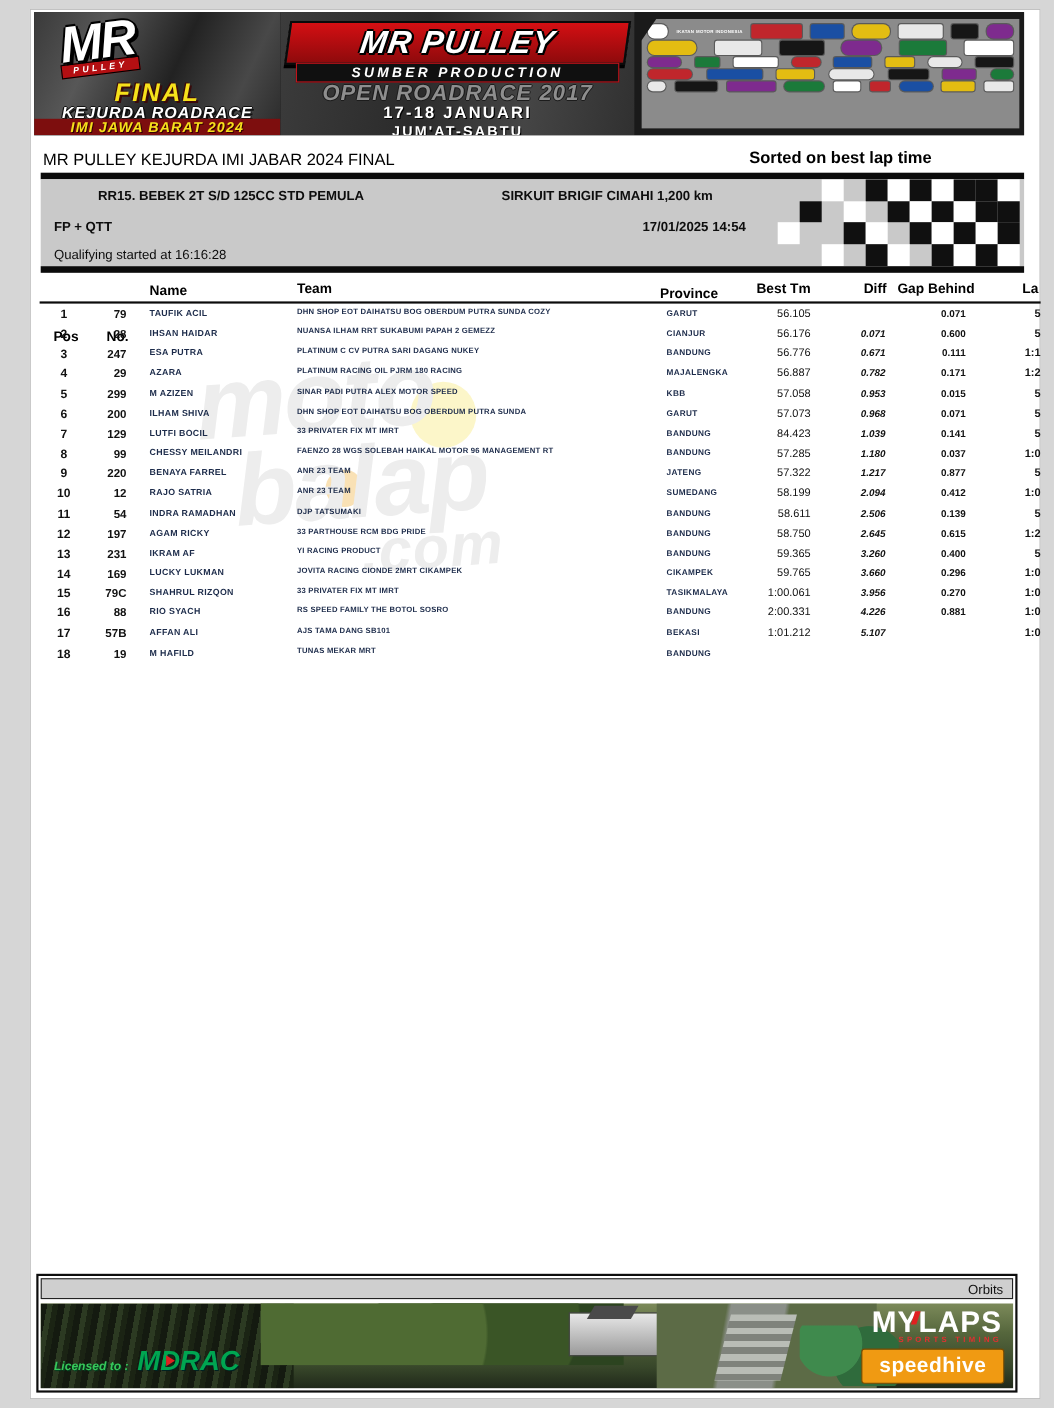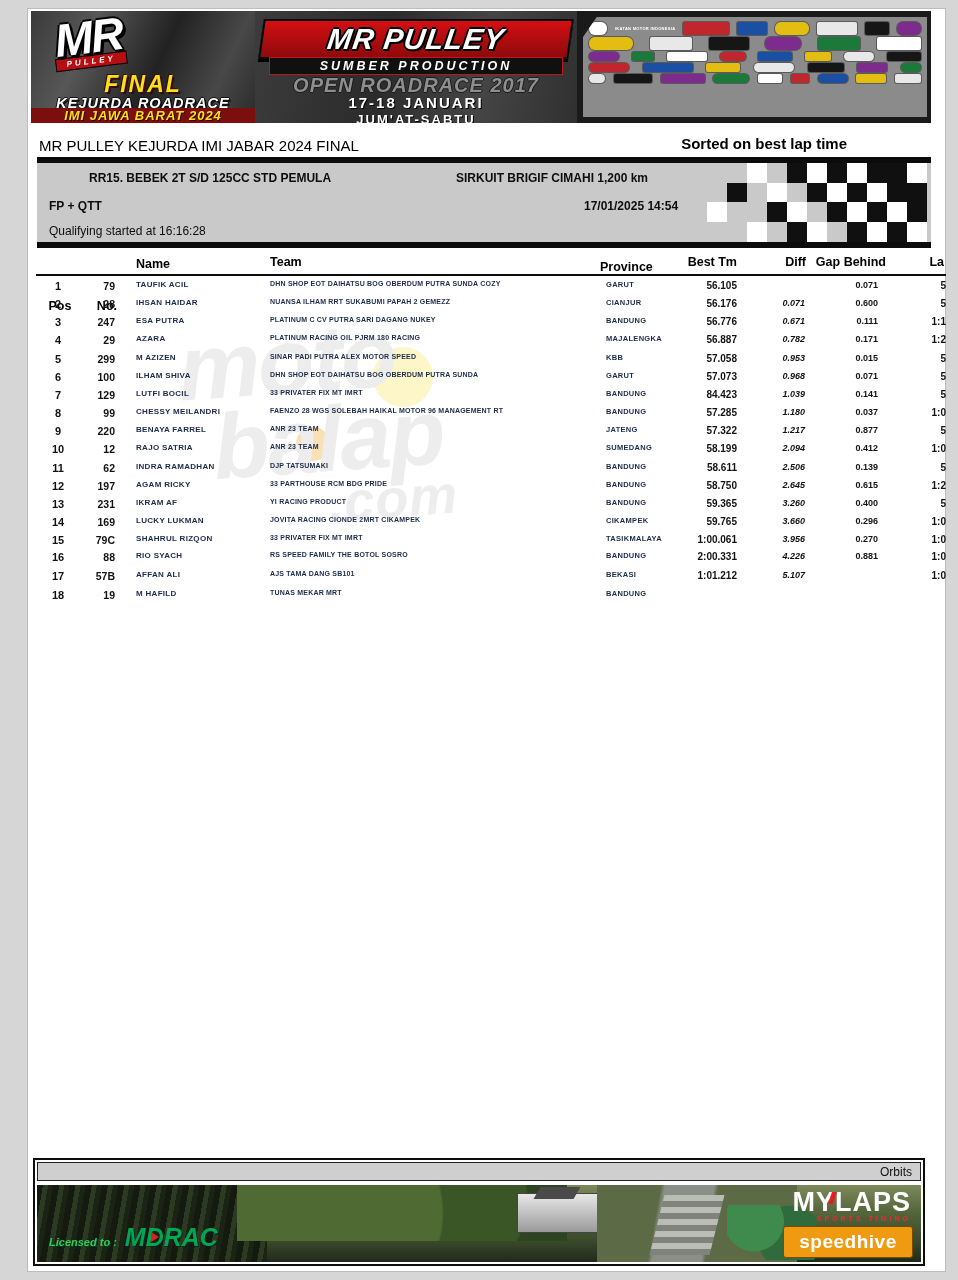--- a/index.html
+++ b/index.html
@@ -38,21 +38,21 @@
   
   .th{position:absolute;top:255px;font-size:12.5px;font-weight:700;color:#000;white-space:nowrap;}
   .th-line{position:absolute;left:36px;top:274px;width:910px;height:2px;background:#0b0b0b;}
   .trow{position:absolute;left:0;width:958px;height:18px;}
   .cell{position:absolute;white-space:nowrap;}
   .c-pos{left:40px;width:36px;text-align:center;font-weight:700;font-size:11px;color:#121212;}
   .c-no{right:843px;font-weight:700;font-size:10.5px;color:#121212;}
   .c-name{left:136px;font-weight:700;font-size:8px;color:#1c2b4a;letter-spacing:.3px;}
   .c-team{left:270px;font-weight:700;font-size:7px;color:#1c2b4a;letter-spacing:.2px;}
   .c-prov{left:606px;font-weight:700;font-size:7.5px;color:#1c2b4a;letter-spacing:.3px;}
-  .c-best{right:221px;font-weight:700;font-size:10px;color:#121212;}
+  .c-best{right:221px;font-weight:400;font-size:10px;color:#121212;}
   .c-diff{right:153px;font-weight:700;font-style:italic;font-size:9px;color:#121212;}
   .c-gap{right:80px;font-weight:700;font-size:9px;color:#121212;}
   .c-last{right:12px;font-weight:700;font-size:10px;color:#121212;}
   
   .wm{position:absolute;font-style:italic;font-weight:900;color:#ededed;letter-spacing:-2px;z-index:0;}
   .wm-dot{position:absolute;border-radius:50%;z-index:0;}
   
   .footer{position:absolute;left:33px;top:1158px;width:892px;height:108px;border:2px solid #0d0d0d;background:#fff;box-sizing:border-box;}
   .orbits{position:absolute;left:2px;right:2px;top:2px;height:19px;background:#cfcfcf;border:1px solid #222;box-sizing:border-box;}
   .orbits span{position:absolute;right:8px;top:2px;font-size:12px;color:#111;}
@@ -263,21 +263,21 @@
         <span class="cell c-name">M AZIZEN</span>
         <span class="cell c-team">SINAR PADI PUTRA ALEX MOTOR SPEED</span>
         <span class="cell c-prov">KBB</span>
         <span class="cell c-best">57.058</span>
         <span class="cell c-diff">0.953</span>
         <span class="cell c-gap">0.015</span>
         <span class="cell c-last">5</span>
       </div>
       <div class="trow" style="top: 370.75px;">
         <span class="cell c-pos">6</span>
-        <span class="cell c-no">100</span>
+        <span class="cell c-no">200</span>
         <span class="cell c-name">ILHAM SHIVA</span>
         <span class="cell c-team">DHN SHOP EOT DAIHATSU BOG OBERDUM PUTRA SUNDA</span>
         <span class="cell c-prov">GARUT</span>
         <span class="cell c-best">57.073</span>
         <span class="cell c-diff">0.968</span>
         <span class="cell c-gap">0.071</span>
         <span class="cell c-last">5</span>
       </div>
       <div class="trow" style="top: 388.9px;">
         <span class="cell c-pos">7</span>
@@ -318,21 +318,21 @@
         <span class="cell c-name">RAJO SATRIA</span>
         <span class="cell c-team">ANR 23 TEAM</span>
         <span class="cell c-prov">SUMEDANG</span>
         <span class="cell c-best">58.199</span>
         <span class="cell c-diff">2.094</span>
         <span class="cell c-gap">0.412</span>
         <span class="cell c-last">1:0</span>
       </div>
       <div class="trow" style="top: 461.5px;">
         <span class="cell c-pos">11</span>
-        <span class="cell c-no">62</span>
+        <span class="cell c-no">54</span>
         <span class="cell c-name">INDRA RAMADHAN</span>
         <span class="cell c-team">DJP TATSUMAKI</span>
         <span class="cell c-prov">BANDUNG</span>
         <span class="cell c-best">58.611</span>
         <span class="cell c-diff">2.506</span>
         <span class="cell c-gap">0.139</span>
         <span class="cell c-last">5</span>
       </div>
       <div class="trow" style="top: 479.65px;">
         <span class="cell c-pos">12</span>

